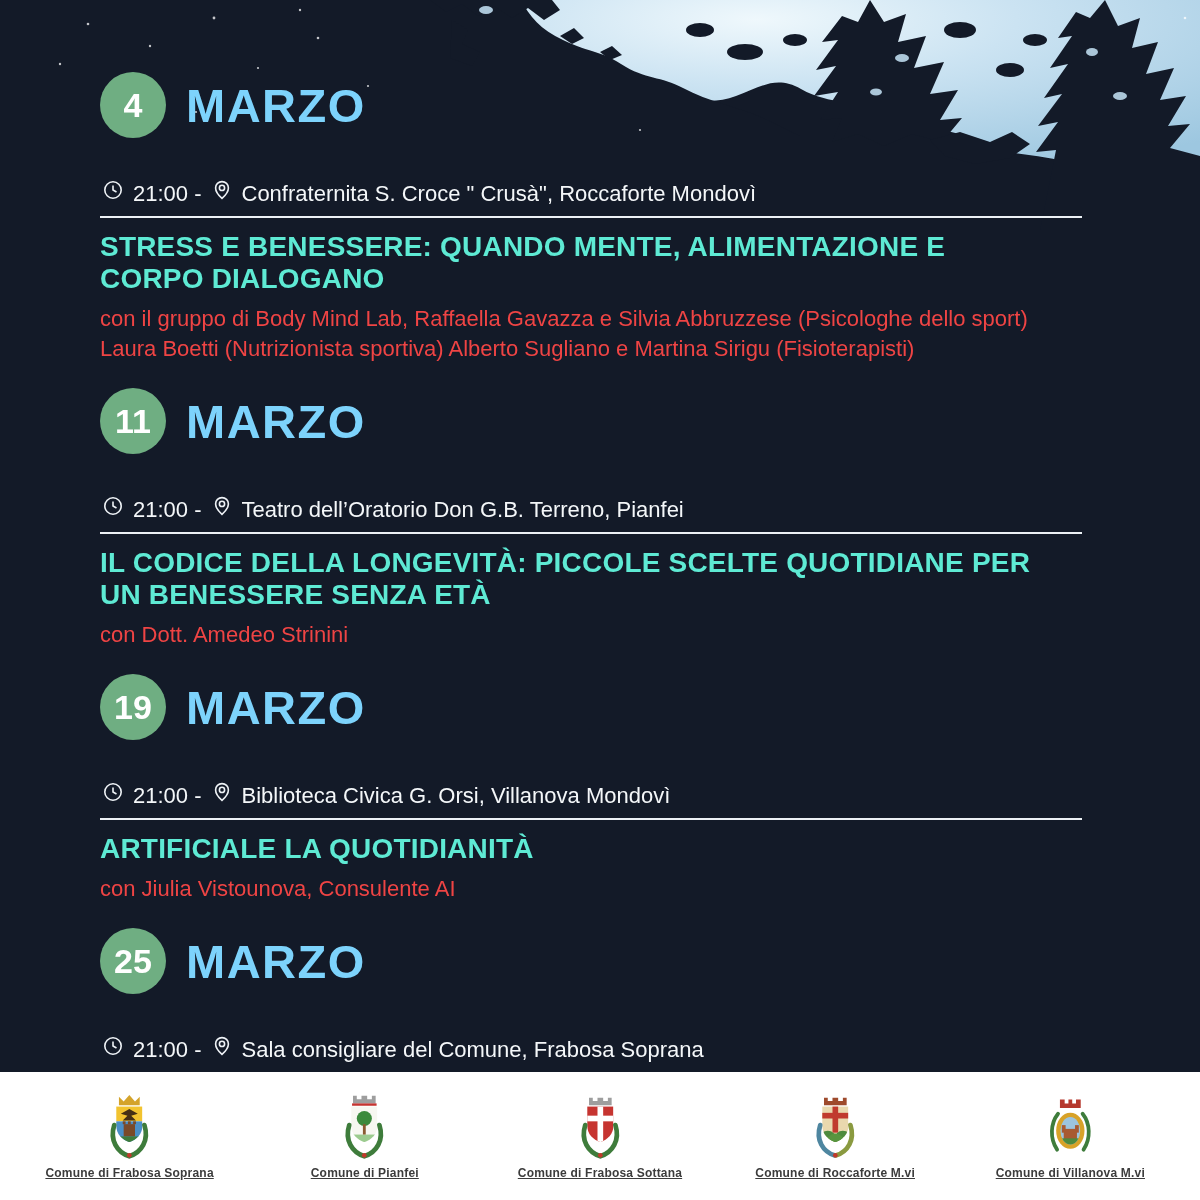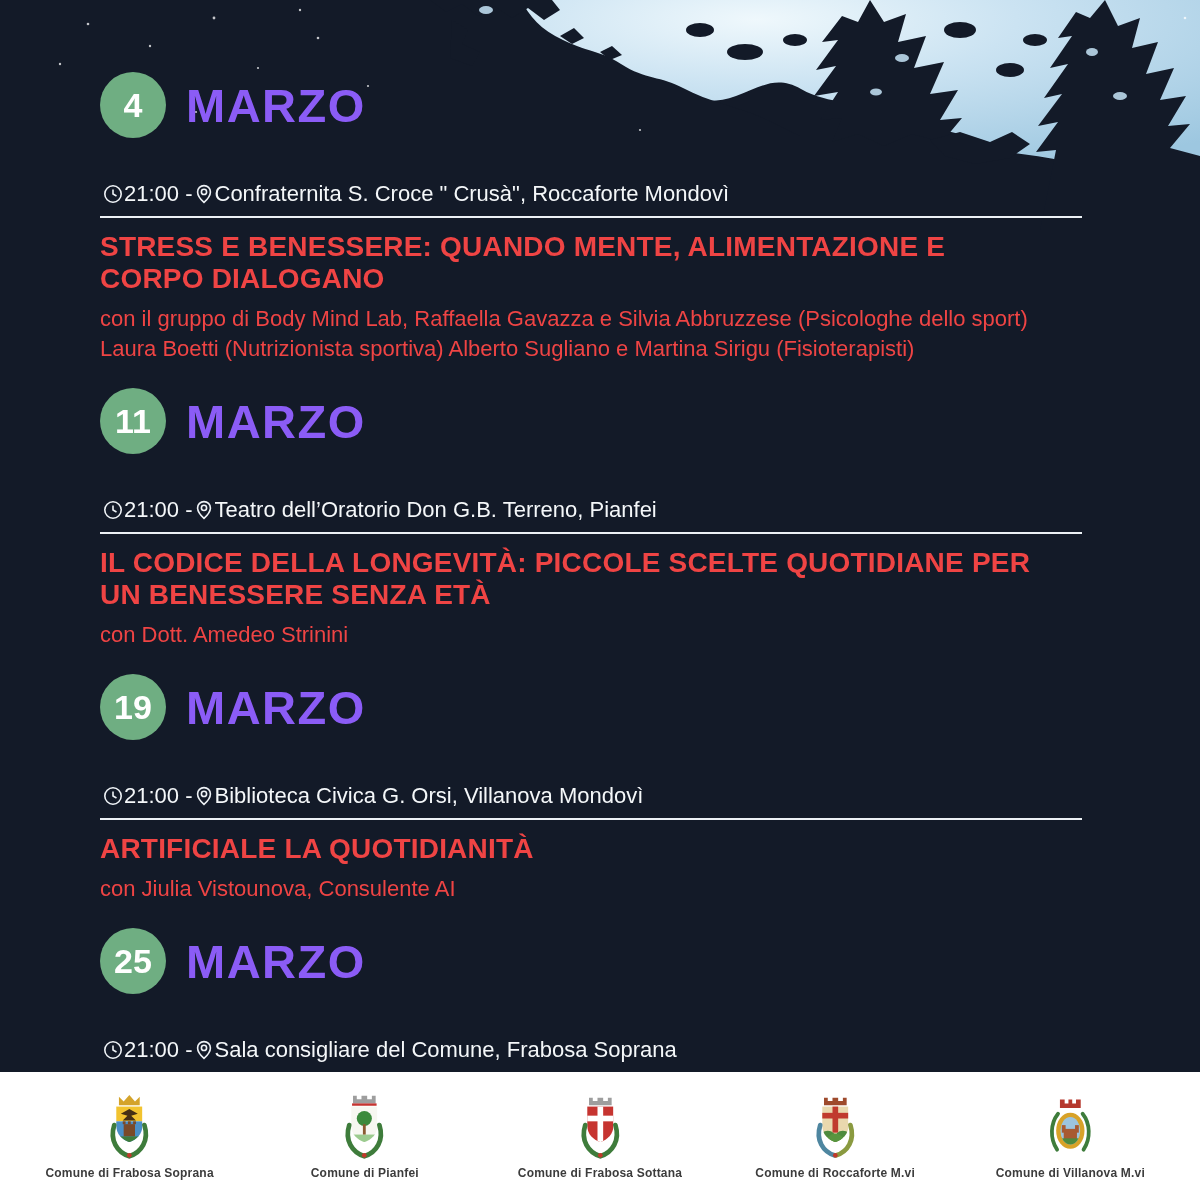--- a/index.html
+++ b/index.html
@@ -14,35 +14,35 @@
   .treeline { position:absolute; top:0; left:0; width:1200px; height:230px; display:block; }
   .events { position:absolute; left:100px; top:72px; width:982px; z-index:2; }
   .event { margin-bottom:24px; }
   .event-header { display:flex; align-items:center; gap:20px; height:66px; margin-bottom:8px; }
   .day-circle {
     width:66px; height:66px; border-radius:50%;
     background:#6fae82; color:#ffffff;
     display:flex; align-items:center; justify-content:center;
     font-size:34px; font-weight:800; flex:0 0 auto;
   }
-  .month { font-size:47px; font-weight:900; color:#8b5cf6; letter-spacing:1.5px; }
-  .meta-row { display:flex; align-items:center; font-size:22px; line-height:30px; color:#f4f7f9; padding-left:2px;margin-top:41px; }
+  .month { font-size:47px; font-weight:900; color:#7dd3fc; letter-spacing:1.5px; }
+  .meta-row { display:flex; gap:9px; font-size:22px; line-height:30px; color:#f4f7f9; padding-left:2px;margin-top:41px; }
   .meta-icon { flex:0 0 auto; display:block; }
   .divider { height:2px; background:#ecf1f5; margin:7px 0 13px; }
-  .title { font-size:28px; line-height:32px; font-weight:800; color:#ef4444; letter-spacing:.2px; margin-bottom:9px; }
+  .title { font-size:28px; line-height:32px; font-weight:800; color:#5eead4; letter-spacing:.2px; margin-bottom:9px; }
   .title span { display:block; }
   .speakers { font-size:22px; line-height:30px; color:#ef4444; max-width:968px; }
   .footer {
     position:absolute; left:0; bottom:0; width:1200px; height:128px;
     background:#ffffff; z-index:3;
     display:flex; justify-content:space-around; align-items:center; padding:0 12px;
   }
   .muni { display:flex; flex-direction:column; align-items:center; gap:5px; width:226px; }
   .crest { display:block; height:68px; }
-  .muni-label { font-size:12px; font-weight:700; color:#3c3c3c; letter-spacing:.2px; text-align:right; }
+  .muni-label { font-size:12px; font-weight:700; color:#3c3c3c; letter-spacing:.2px; text-align:right;text-decoration:underline; }
 </style>
 </head>
 <body>
 
 <svg class="treeline" viewBox="0 0 1200 230" preserveAspectRatio="none">
   <defs>
     <radialGradient id="skyGrad" cx="42%" cy="10%" r="85%">
       <stop offset="0%" stop-color="#eff8fc"></stop>
       <stop offset="40%" stop-color="#cbe3f2"></stop>
       <stop offset="100%" stop-color="#9dc7e0"></stop>

